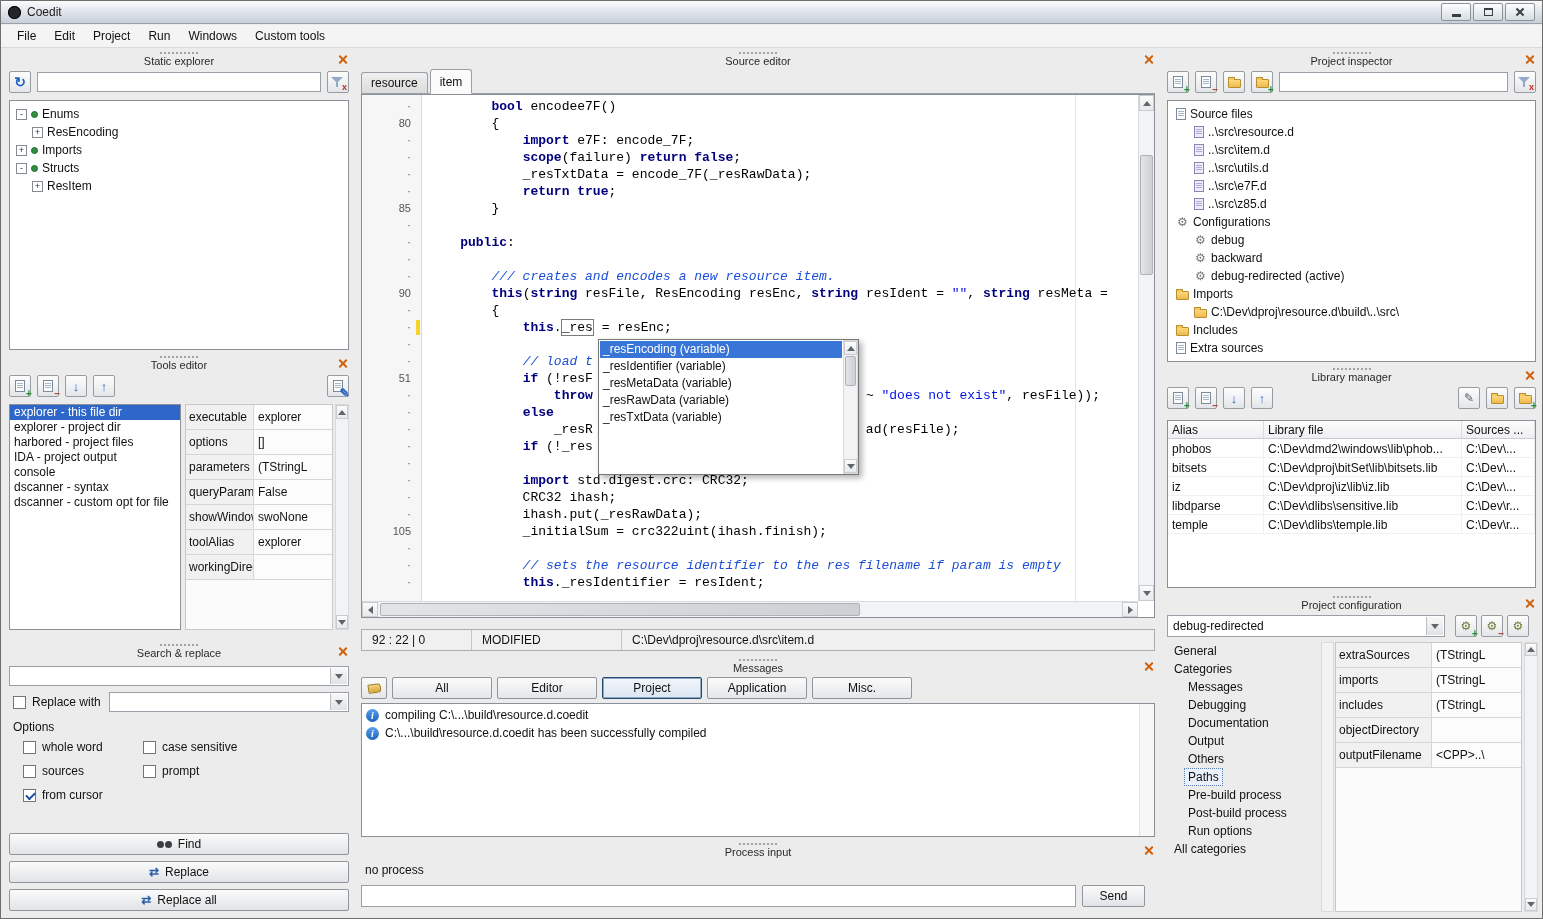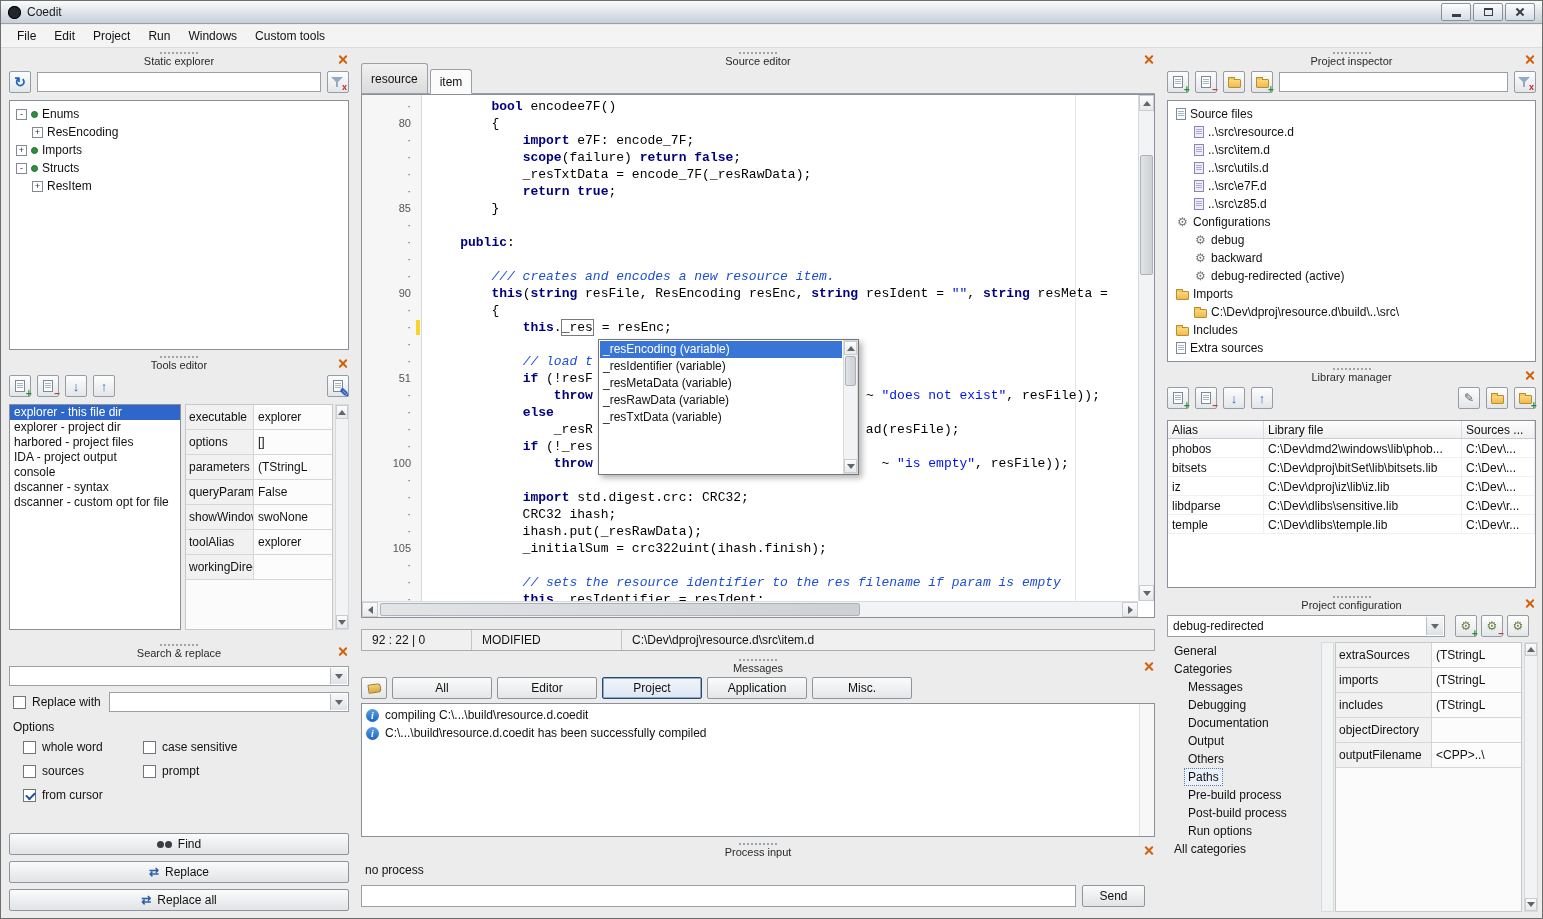--- a/index.html
+++ b/index.html
@@ -84,21 +84,21 @@
 .pg-row{display:flex;height:25px;border-bottom:1px solid #D6D6D6}
 .pg-key{flex:none;padding:5px 3px 0 3px;background:#F1F1F1;border-right:1px solid #D6D6D6;overflow:hidden;white-space:nowrap}
 .pg-val{flex:1;padding:5px 3px 0 4px;background:#FCFCFC;overflow:hidden;white-space:nowrap}
 #te-grid .pg-key{width:68px}
 #pc-grid .pg-key{width:96px}
 .check{display:inline-flex;align-items:center;gap:6px;height:18px}
 .cb{width:13px;height:13px;background:#fff;border:1px solid #70767D;position:relative;flex:none}
 .cb.checked::after{content:"";position:absolute;left:2px;top:2px;width:7px;height:4px;border-left:2px solid #1C4FA0;border-bottom:2px solid #1C4FA0;transform:rotate(-45deg)}
 
 .tabbar{position:absolute;top:18px;left:4px;right:4px;height:26px;display:flex;align-items:flex-end;gap:2px;border-bottom:1px solid #9AA0A8}
-.tab{height:30px;padding:0 9px;border:1px solid #9AA0A8;border-bottom:none;border-radius:3px 3px 0 0;background:linear-gradient(#F0F0F0,#DBDBDB);display:flex;align-items:center}
+.tab{height:21px;padding:0 9px;border:1px solid #9AA0A8;border-bottom:none;border-radius:3px 3px 0 0;background:linear-gradient(#F0F0F0,#DBDBDB);display:flex;align-items:center}
 .tab.active{height:25px;background:#FBFBFB;margin-bottom:-1px;border-bottom:1px solid #FBFBFB}
 .edframe{position:absolute;top:44px;left:4px;right:4px;height:524px;background:#fff;border:1px solid #8A8F98}
 .ed-gutterbg{position:absolute;left:0;top:0;bottom:16px;width:60px;background:#F6F6F6;border-right:1px solid #D9D9D9}
 .ed-vline{position:absolute;left:713px;top:0;bottom:16px;width:1px;background:#E6E6E6}
 .ed-lines{position:absolute;left:0;top:0;right:16px;bottom:16px;overflow:hidden;padding-top:3px;font:13px/17px "Liberation Mono",monospace}
 .ed-line{height:17px;display:flex;white-space:pre}
 .ed-g{flex:none;width:60px;text-align:right;padding-right:11px;color:#555;font-size:11px;line-height:17px;position:relative;font-family:"Liberation Sans",sans-serif}
 .ed-mark{position:absolute;right:2px;top:1px;width:4px;height:15px;background:#F6D32D}
 .ed-t{padding-left:7px;white-space:pre}
 .tk-p{color:#000}
@@ -380,21 +380,20 @@
             <div class="ed-line"><span class="ed-g">90</span><span class="ed-t"><span class="tk-p">        </span><span class="tk-k">this</span><span class="tk-p">(</span><span class="tk-k">string</span><span class="tk-p"> resFile, ResEncoding resEnc, </span><span class="tk-k">string</span><span class="tk-p"> resIdent = </span><span class="tk-s">""</span><span class="tk-p">, </span><span class="tk-k">string</span><span class="tk-p"> resMeta = </span></span></div>
             <div class="ed-line"><span class="ed-g">·</span><span class="ed-t"><span class="tk-p">        {</span></span></div>
             <div class="ed-line"><span class="ed-g">·<i class="ed-mark"></i></span><span class="ed-t"><span class="tk-p">            </span><span class="tk-k">this</span><span class="tk-p">.</span><span class="tk-b">_res</span><i class="ed-caret"></i><span class="tk-p"> = resEnc;</span></span></div>
             <div class="ed-line"><span class="ed-g">·</span><span class="ed-t"></span></div>
             <div class="ed-line"><span class="ed-g">·</span><span class="ed-t"><span class="tk-p">            </span><span class="tk-c">// load t</span></span></div>
             <div class="ed-line"><span class="ed-g">51</span><span class="ed-t"><span class="tk-p">            </span><span class="tk-k">if</span><span class="tk-p"> (!resF</span></span></div>
             <div class="ed-line"><span class="ed-g">·</span><span class="ed-t"><span class="tk-p">                </span><span class="tk-k">throw</span><span class="tk-p">                                   ~ </span><span class="tk-s">"does not exist"</span><span class="tk-p">, resFile));</span></span></div>
             <div class="ed-line"><span class="ed-g">·</span><span class="ed-t"><span class="tk-p">            </span><span class="tk-k">else</span></span></div>
             <div class="ed-line"><span class="ed-g">·</span><span class="ed-t"><span class="tk-p">                _resR</span><span class="tk-p">                                   ad(resFile);</span></span></div>
             <div class="ed-line"><span class="ed-g">·</span><span class="ed-t"><span class="tk-p">            </span><span class="tk-k">if</span><span class="tk-p"> (!_res</span></span></div>
-            <div class="ed-line"><span class="ed-g">100</span><span class="ed-t"><span class="tk-p">                </span><span class="tk-k">throw</span><span class="tk-p">                                     ~ </span><span class="tk-s">"is empty"</span><span class="tk-p">, resFile));</span></span></div>
             <div class="ed-line"><span class="ed-g">·</span><span class="ed-t"></span></div>
             <div class="ed-line"><span class="ed-g">·</span><span class="ed-t"><span class="tk-p">            </span><span class="tk-k">import</span><span class="tk-p"> std.digest.crc: CRC32;</span></span></div>
             <div class="ed-line"><span class="ed-g">·</span><span class="ed-t"><span class="tk-p">            CRC32 ihash;</span></span></div>
             <div class="ed-line"><span class="ed-g">·</span><span class="ed-t"><span class="tk-p">            ihash.put(_resRawData);</span></span></div>
             <div class="ed-line"><span class="ed-g">105</span><span class="ed-t"><span class="tk-p">            _initialSum = crc322uint(ihash.finish);</span></span></div>
             <div class="ed-line"><span class="ed-g">·</span><span class="ed-t"></span></div>
             <div class="ed-line"><span class="ed-g">·</span><span class="ed-t"><span class="tk-c">            // sets the resource identifier to the res filename if param is empty</span></span></div>
             <div class="ed-line"><span class="ed-g">·</span><span class="ed-t"><span class="tk-p">            </span><span class="tk-k">this</span><span class="tk-p">._resIdentifier = resIdent;</span></span></div>
           </div>
         <div class="cpopup">

